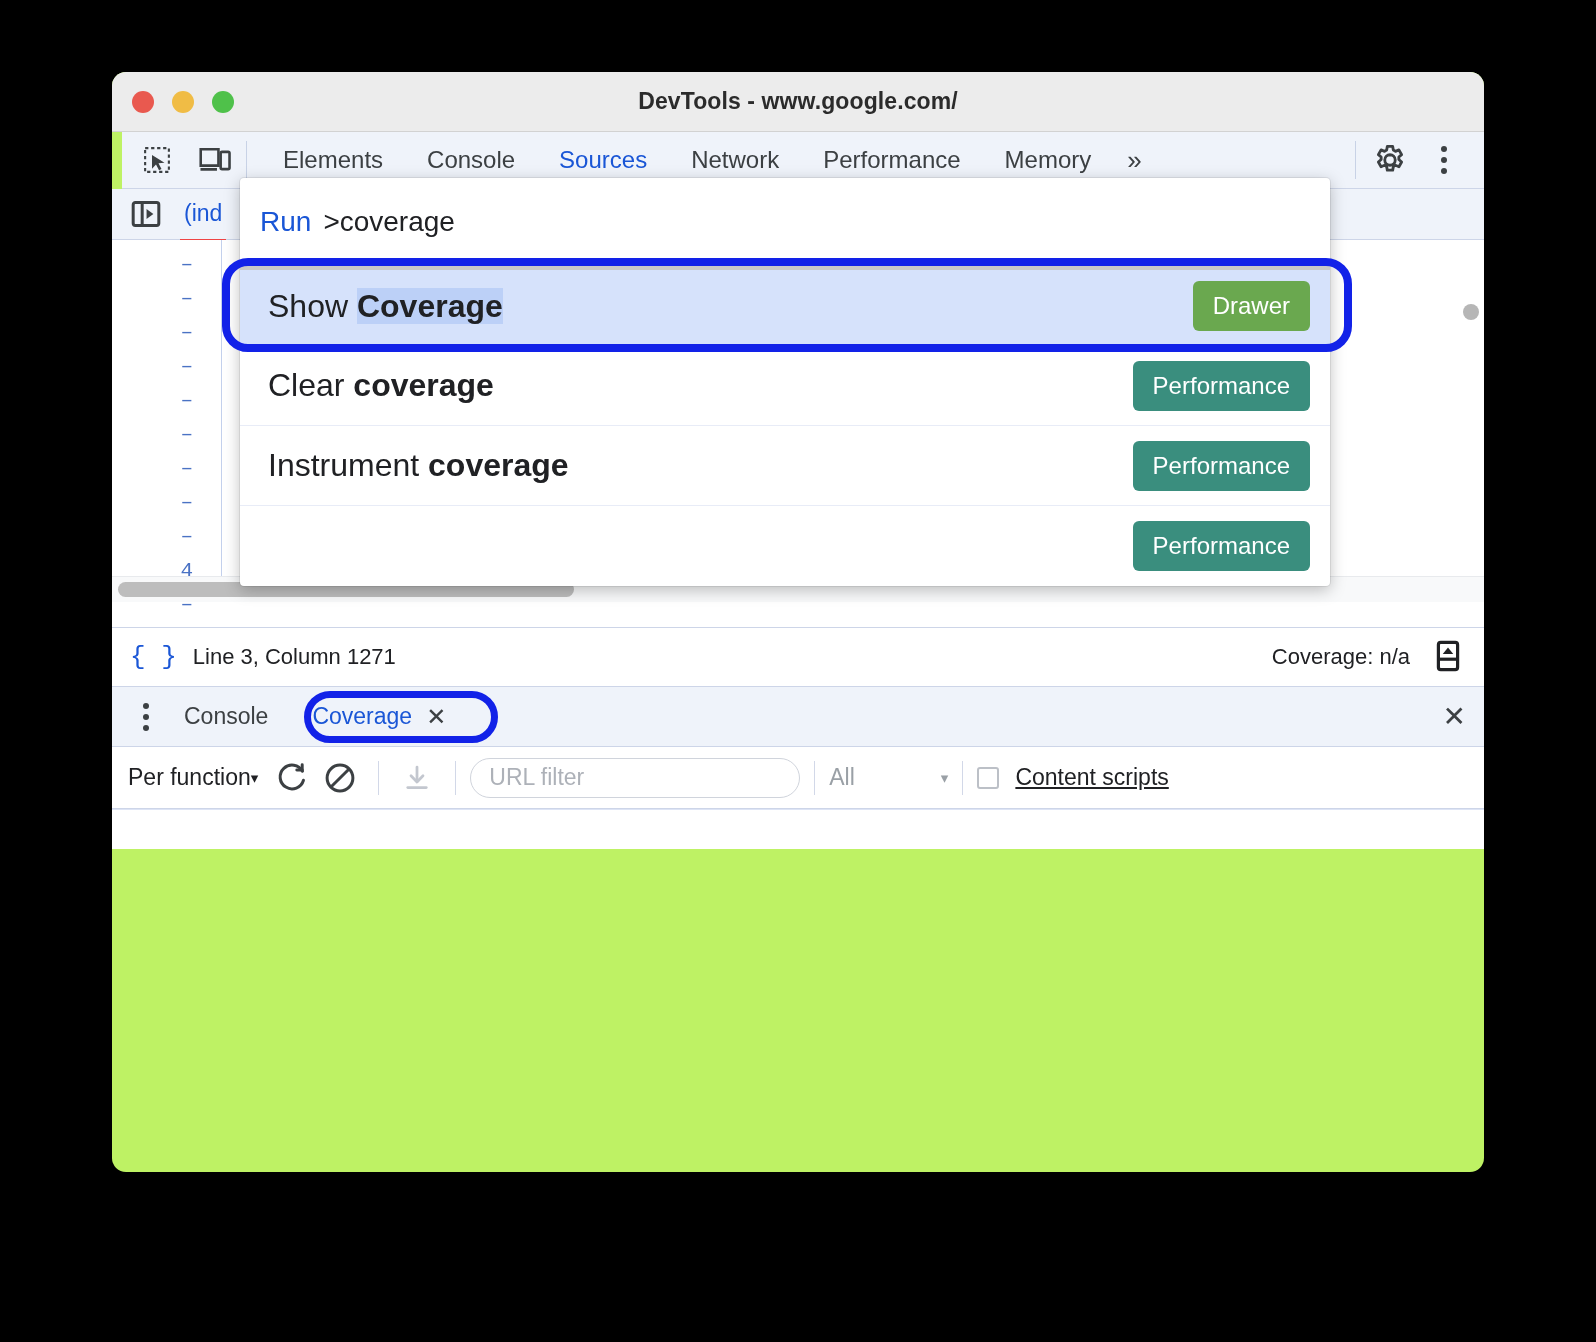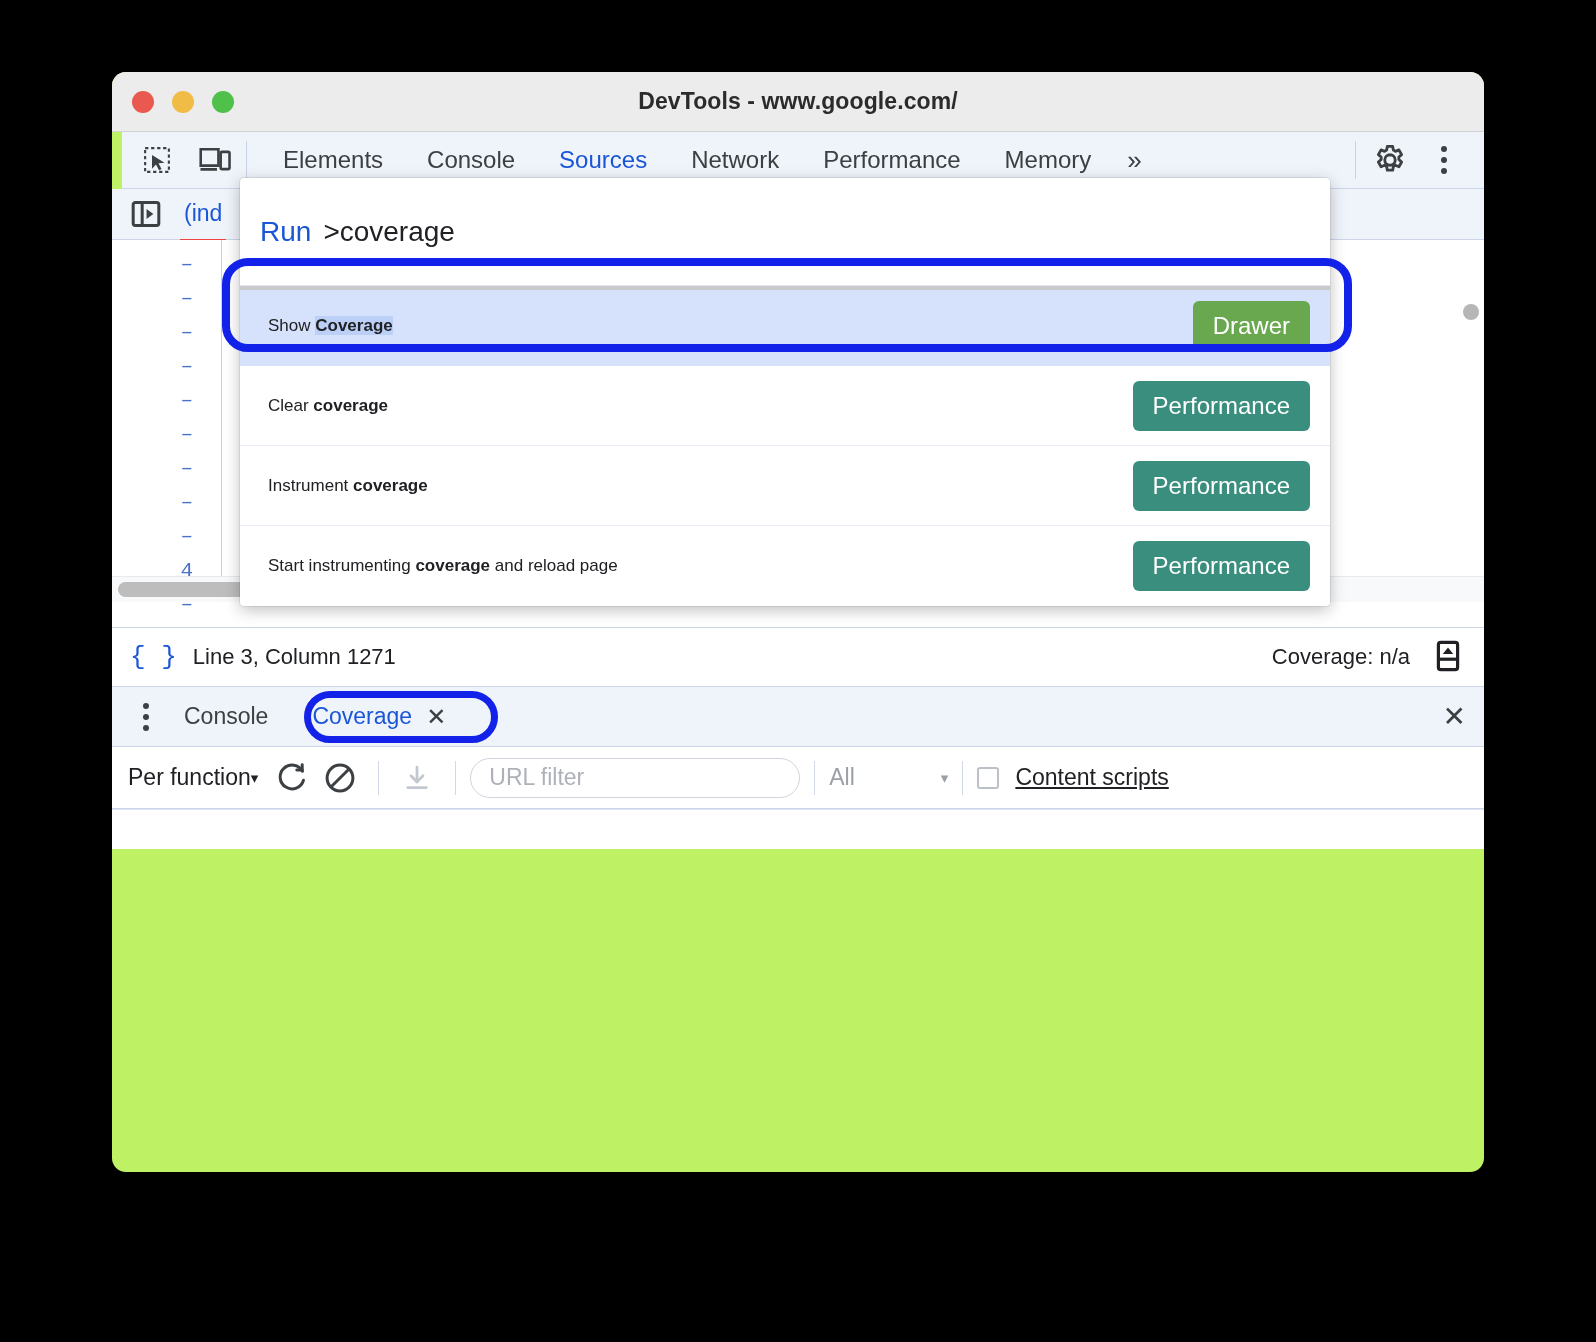--- a/index.html
+++ b/index.html
@@ -125,40 +125,40 @@
   #hscroll {
     position: absolute; left: 0; right: 0; bottom: 0;
     height: 26px; background: #f8f9fa;
     border-top: 1px solid #e8eaed;
   }
   #hscroll .thumb {
     position:absolute; left: 6px; top: 5px;
     width: 456px; height: 15px; border-radius: 8px; background: #bdbdbd;
   }
   #cmd-input-row {
-    height: 108px; display: flex; align-items: center;
+    height: 88px; display: flex; align-items: center;
     padding: 0 20px; gap: 12px;
     border-bottom: 1px solid #e4e8f3;
   }
   #cmd-prefix { font-size: 28px; color: #1a56d6; }
   #cmd-query  { font-size: 28px; color: #202124; }
   .cmd-item {
     position: relative;
     height: 80px;
     display: flex; align-items: center;
     padding: 0 20px 0 28px;
     border-bottom: 1px solid #e8ecf7;
     cursor: pointer;
   }
   .cmd-item:last-child { border-bottom: none; }
   .cmd-item.selected { background: #d6e2fb; border-bottom: none; }
   .cmd-item.selected::before {
     content:""; position:absolute; left:0; right:0; top:0; height:4px; background:#c9c9c9;
   }
-  .cmd-label { font-size: 17px; color: #202124; }
+  .cmd-label { font-size: 32px; color: #202124; }
   .cmd-label b { font-weight: bold; }
   .cmd-label .hl { background: #bcd0f7; }
   .cmd-badge {
     margin-left: auto;
     font-size: 24px; color: #ffffff;
     padding: 11px 20px; border-radius: 6px;
     white-space: nowrap;
   }
   
   #cmd-ring {
@@ -465,17 +465,16 @@
   </div>
   <div class="cmd-item">
     <span class="cmd-label"><span>Clear </span><b>coverage</b></span>
     <span class="cmd-badge" style="background:#3a8e7e">Performance</span>
   </div>
   <div class="cmd-item">
     <span class="cmd-label"><span>Instrument </span><b>coverage</b></span>
     <span class="cmd-badge" style="background:#3a8e7e">Performance</span>
   </div>
   <div class="cmd-item">
-    <span class="cmd-label"><span>Start instrumenting </span><b>coverage</b><span> and reload page</span></span>
     <span class="cmd-badge" style="background:#3a8e7e">Performance</span>
   </div>
 </div>
 <div id="cmd-ring"></div>
 
 </body></html>

